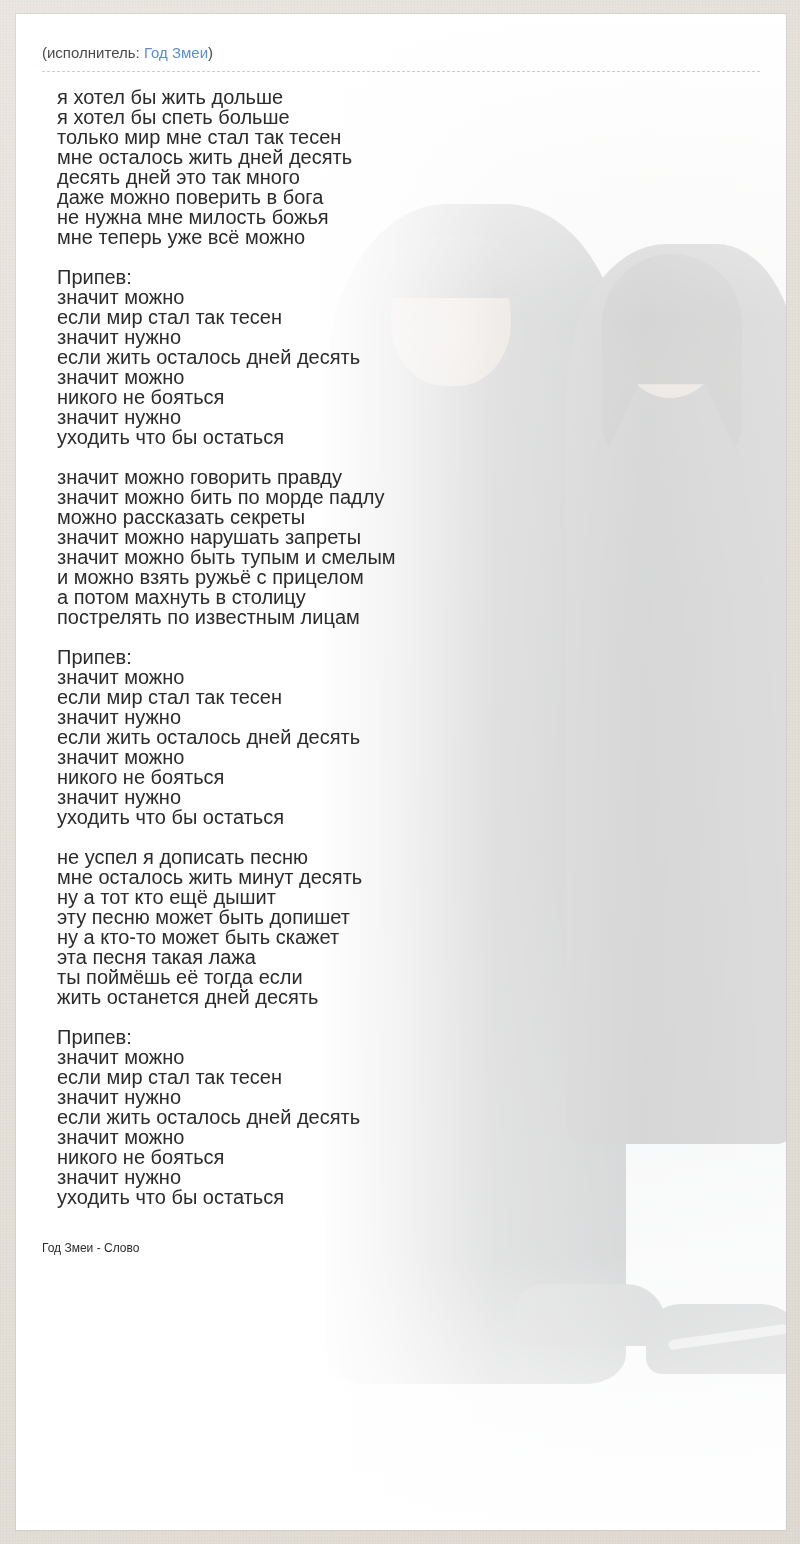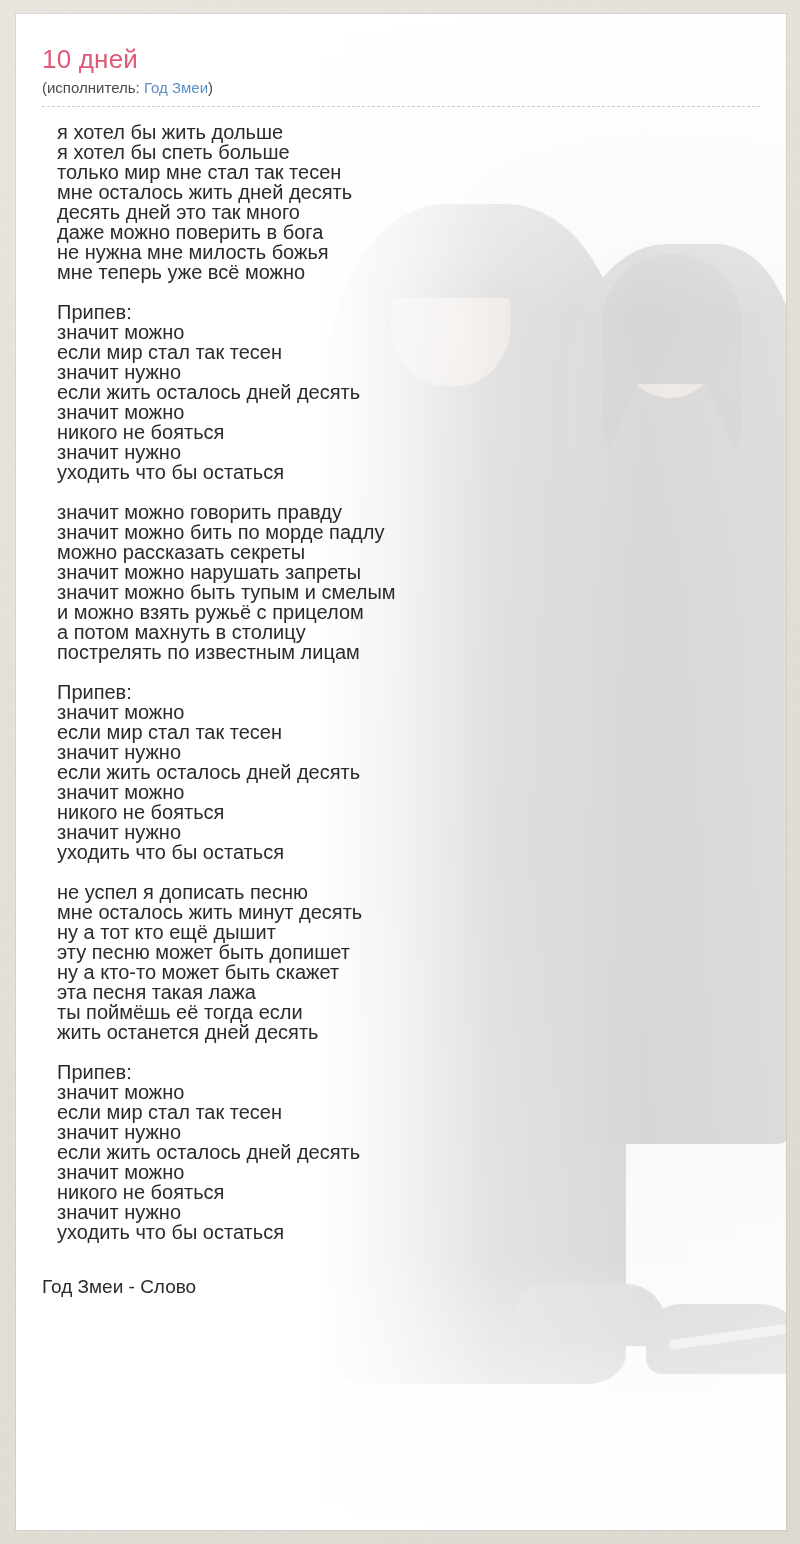--- a/index.html
+++ b/index.html
@@ -165,21 +165,21 @@
   .lyrics {
     font-size: 20px;
     line-height: 20px;
     color: #2b2b2b;
     white-space: pre-wrap;
     margin: 15px;
     font-family: "Liberation Sans", sans-serif;
   }
 
   .credit {
-    font-size: 19px;
+    font-size: 12px;
     color: #2b2b2b;
     margin-top: 34px;
   }
 </style>
 </head>
 <body>
 
 <div class="page">
   <div class="card">
 
@@ -195,21 +195,20 @@
       <div class="woman-head"></div>
       <div class="woman-hair"></div>
       <div class="shoe1"></div>
       <div class="shoe2"></div>
       <div class="shoe-stripe"></div>
       <div class="fade-left"></div>
       <div class="fade-top"></div>
     </div>
 
     <div class="content">
-      <h1 class="title">10 дней</h1>
 
       <div class="artist-line"><span>(исполнитель: </span><a class="artist-link" href="#">Год Змеи</a><span>)</span></div>
 
       <div class="lyrics">я хотел бы жить дольше
 я хотел бы спеть больше
 только мир мне стал так тесен
 мне осталось жить дней десять
 десять дней это так много
 даже можно поверить в бога
 не нужна мне милость божья

